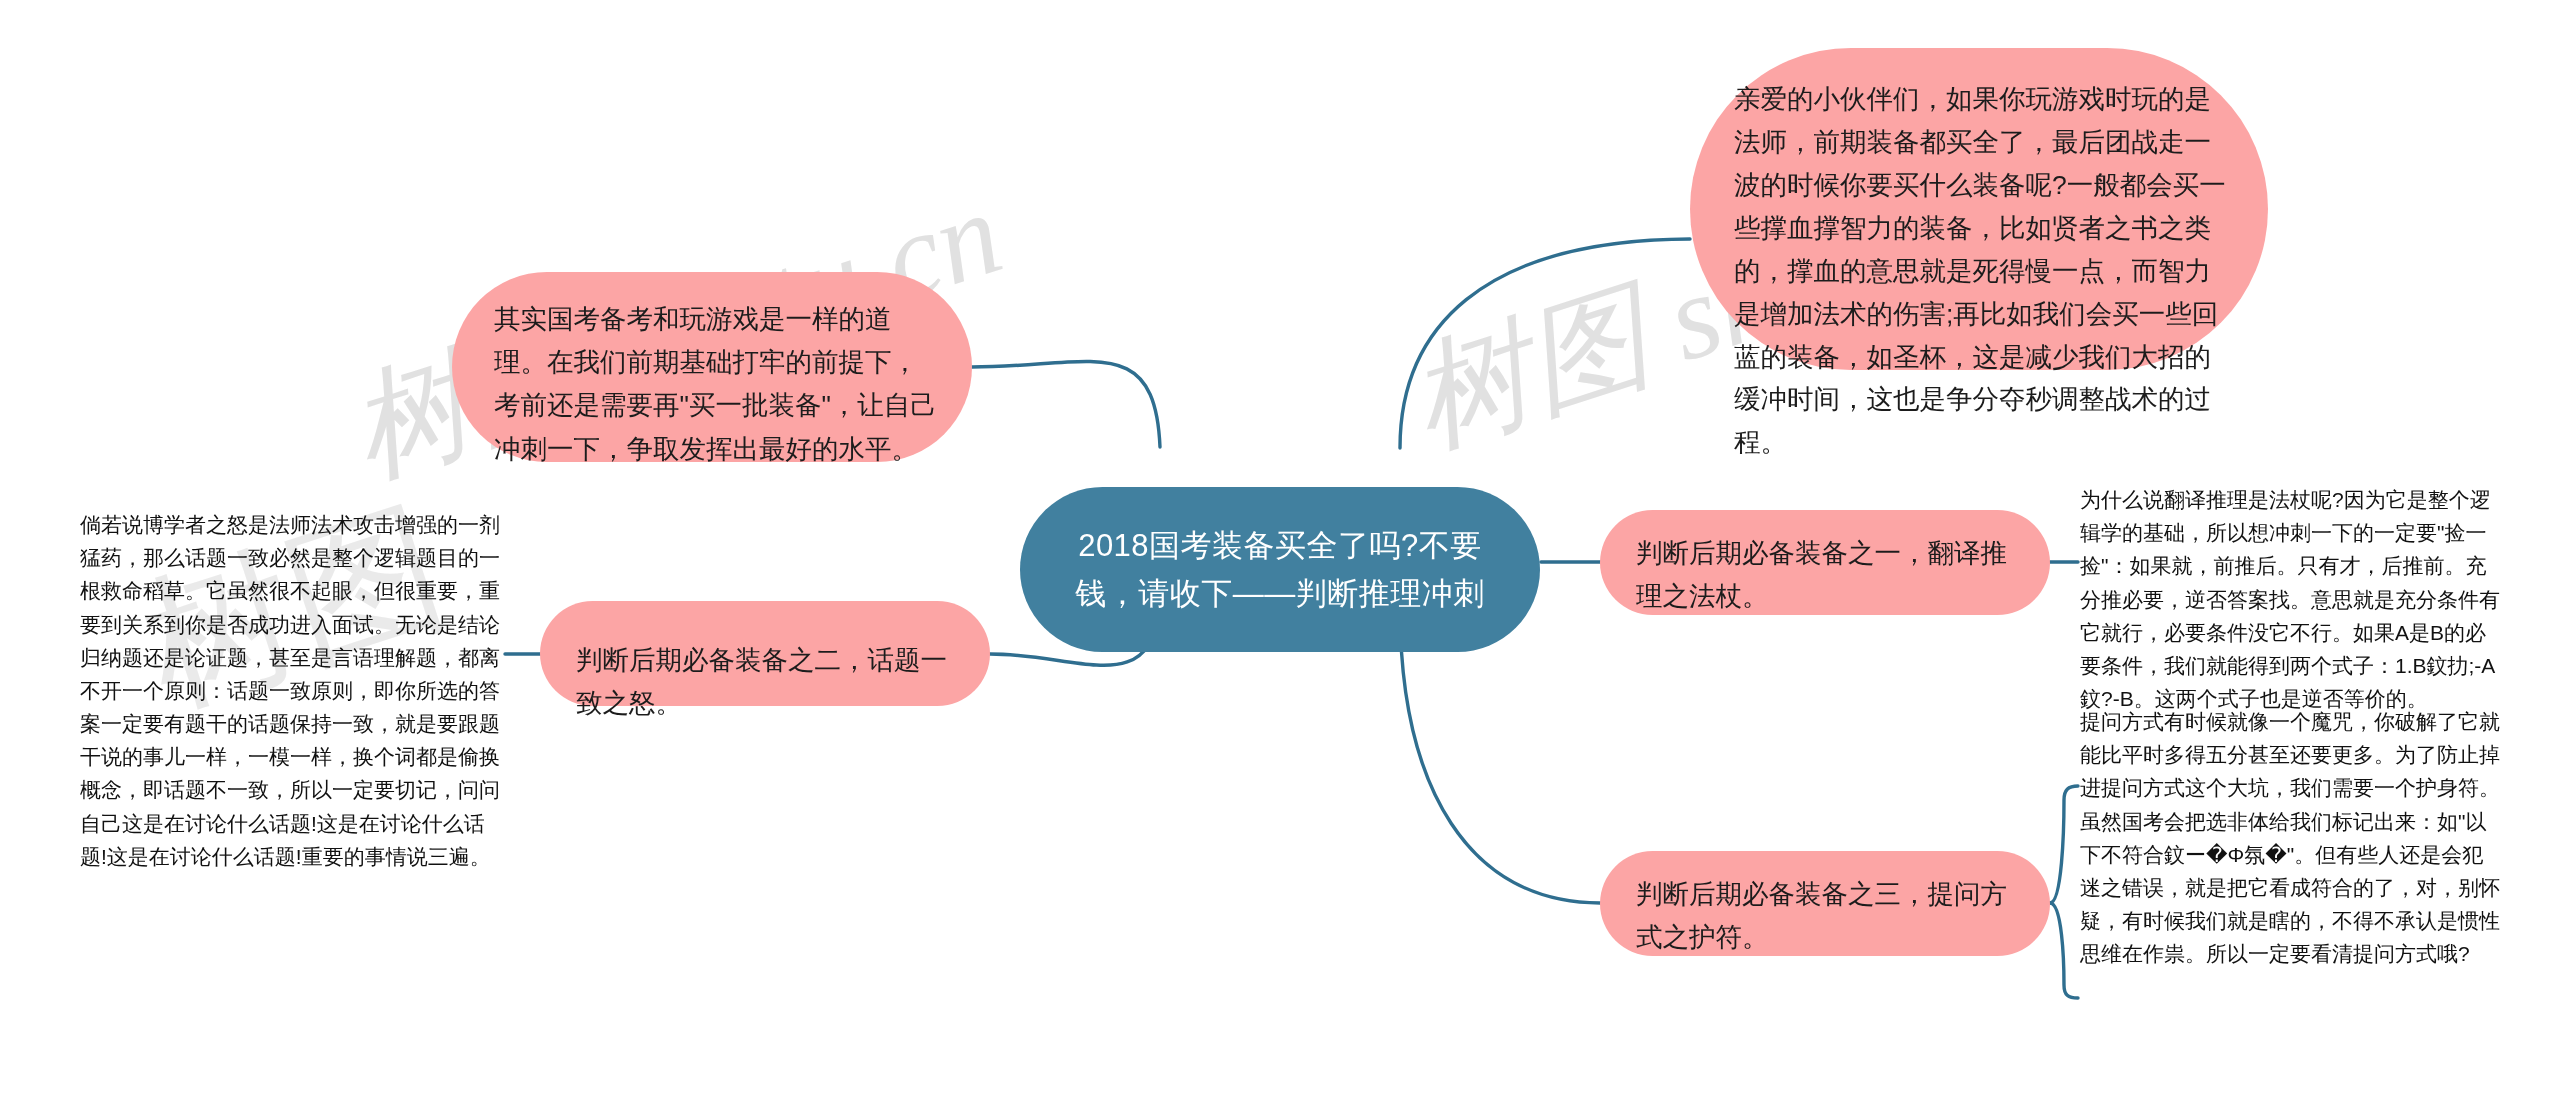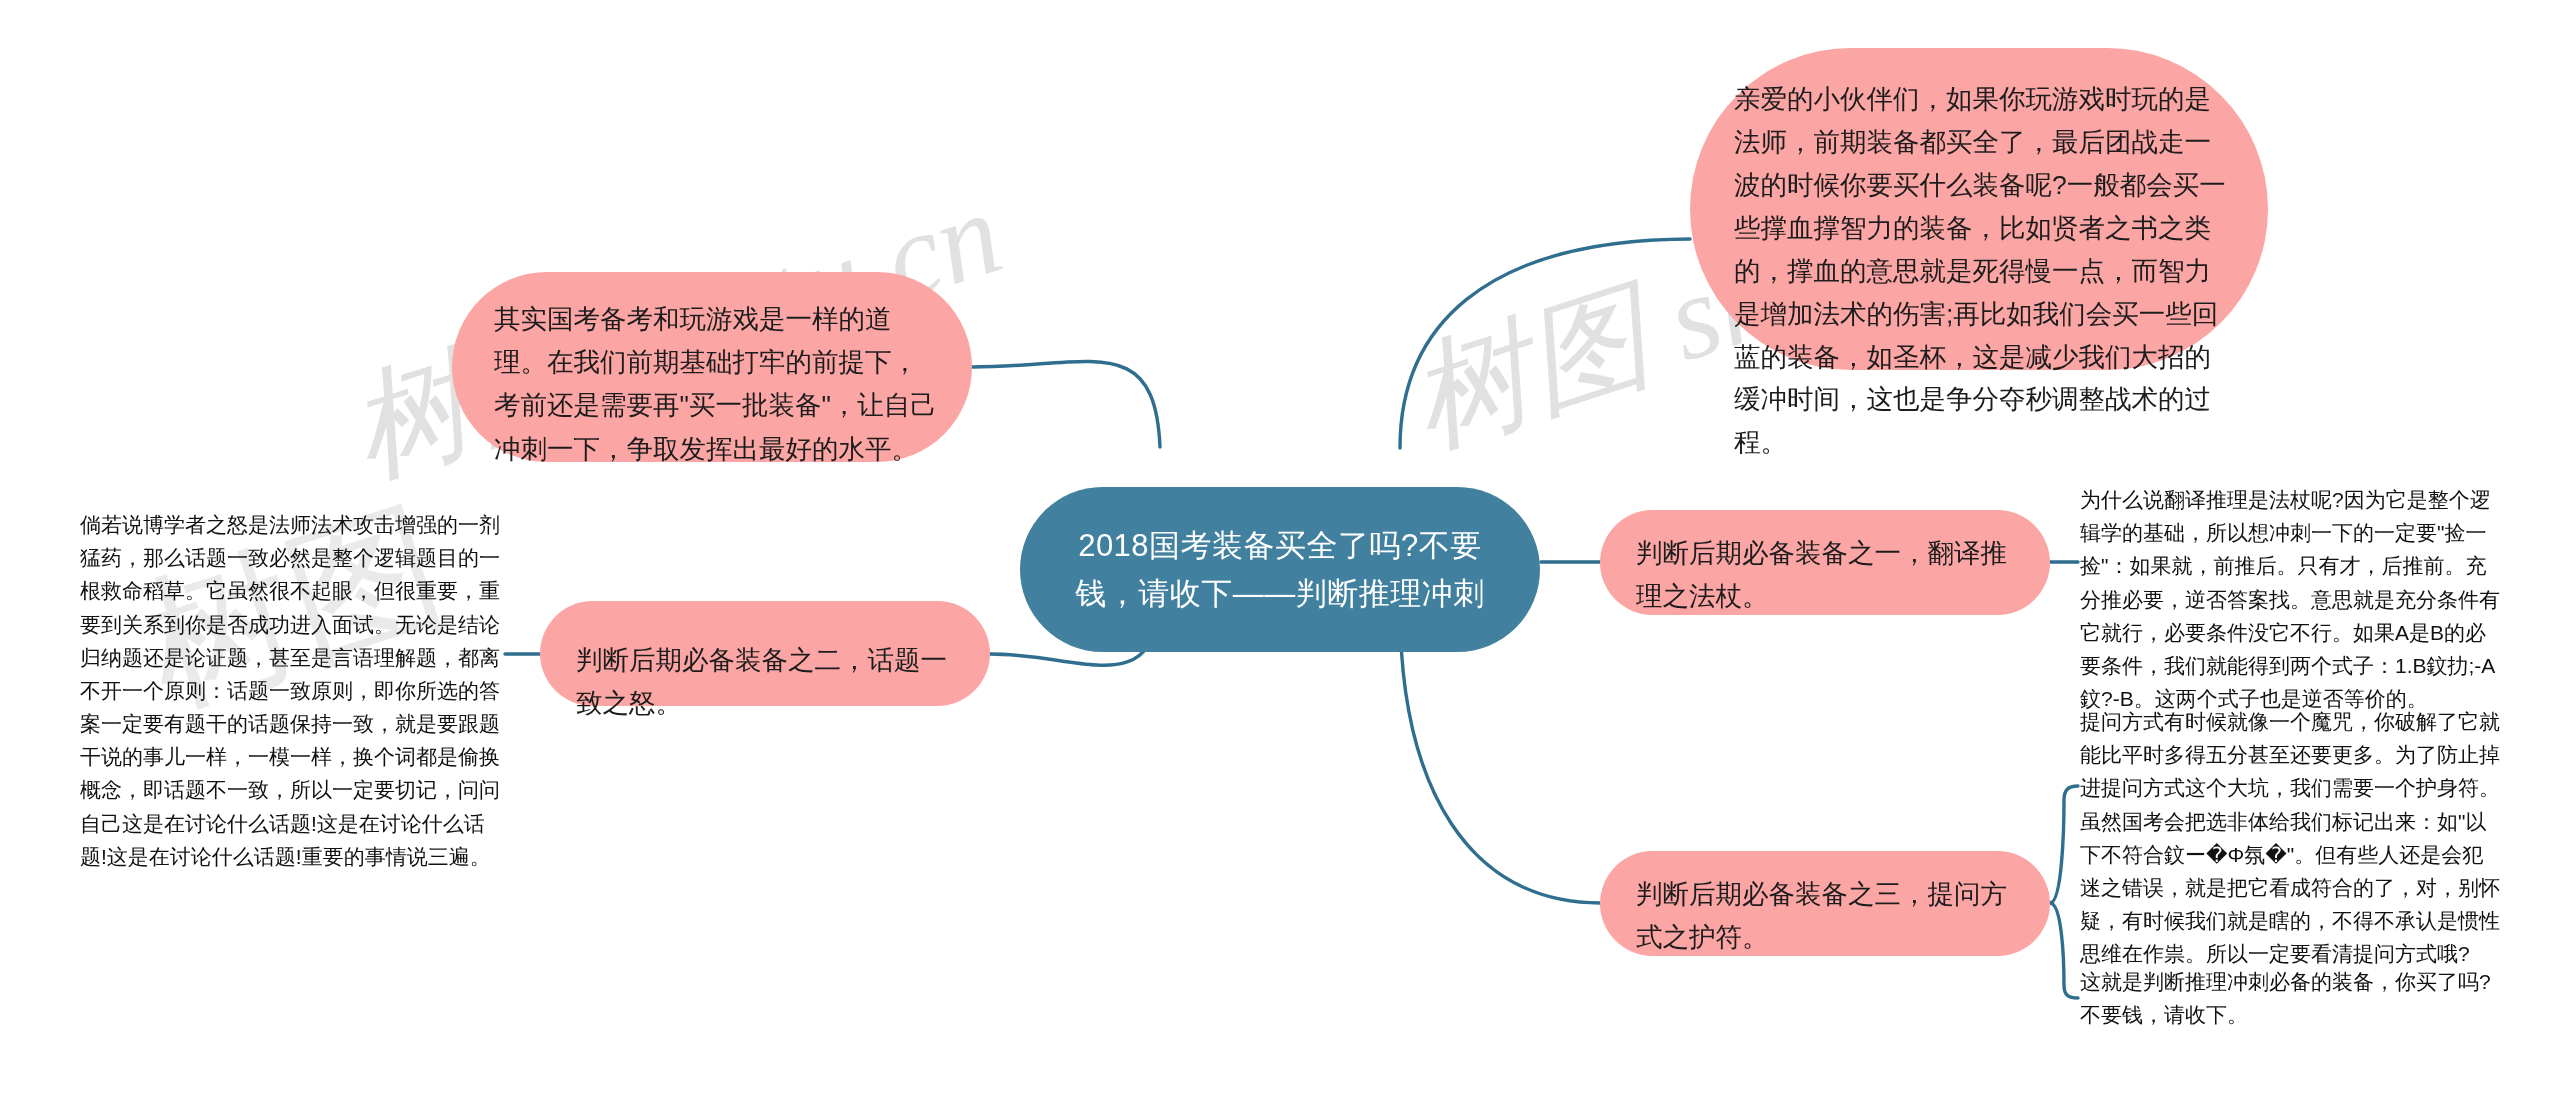--- a/index.html
+++ b/index.html
@@ -225,15 +225,14 @@
   <div class="node pink" id="n-gear3">
     <span class="bubble-text">判断后期必备装备之三，提问方式之护符。</span>
   </div>
 
   <div class="leaf-text" id="t-topic">倘若说博学者之怒是法师法术攻击增强的一剂猛药，那么话题一致必然是整个逻辑题目的一根救命稻草。它虽然很不起眼，但很重要，重要到关系到你是否成功进入面试。无论是结论归纳题还是论证题，甚至是言语理解题，都离不开一个原则：话题一致原则，即你所选的答案一定要有题干的话题保持一致，就是要跟题干说的事儿一样，一模一样，换个词都是偷换概念，即话题不一致，所以一定要切记，问问自己这是在讨论什么话题!这是在讨论什么话题!这是在讨论什么话题!重要的事情说三遍。</div>
 
   <div class="leaf-text" id="t-translate">为什么说翻译推理是法杖呢?因为它是整个逻辑学的基础，所以想冲刺一下的一定要"捡一捡"：如果就，前推后。只有才，后推前。充分推必要，逆否答案找。意思就是充分条件有它就行，必要条件没它不行。如果A是B的必要条件，我们就能得到两个式子：1.B鈫扐;-A鈫?-B。这两个式子也是逆否等价的。</div>
 
   <div class="leaf-text" id="t-question">提问方式有时候就像一个魔咒，你破解了它就能比平时多得五分甚至还要更多。为了防止掉进提问方式这个大坑，我们需要一个护身符。虽然国考会把选非体给我们标记出来：如"以下不符合鈫ー�Φ氛�"。但有些人还是会犯迷之错误，就是把它看成符合的了，对，别怀疑，有时候我们就是瞎的，不得不承认是惯性思维在作祟。所以一定要看清提问方式哦?</div>
 
-  <div class="leaf-text" id="t-closing">这就是判断推理冲刺必备的装备，你买了吗?不要钱，请收下。</div>
 
 </div>
 
 </body></html>

